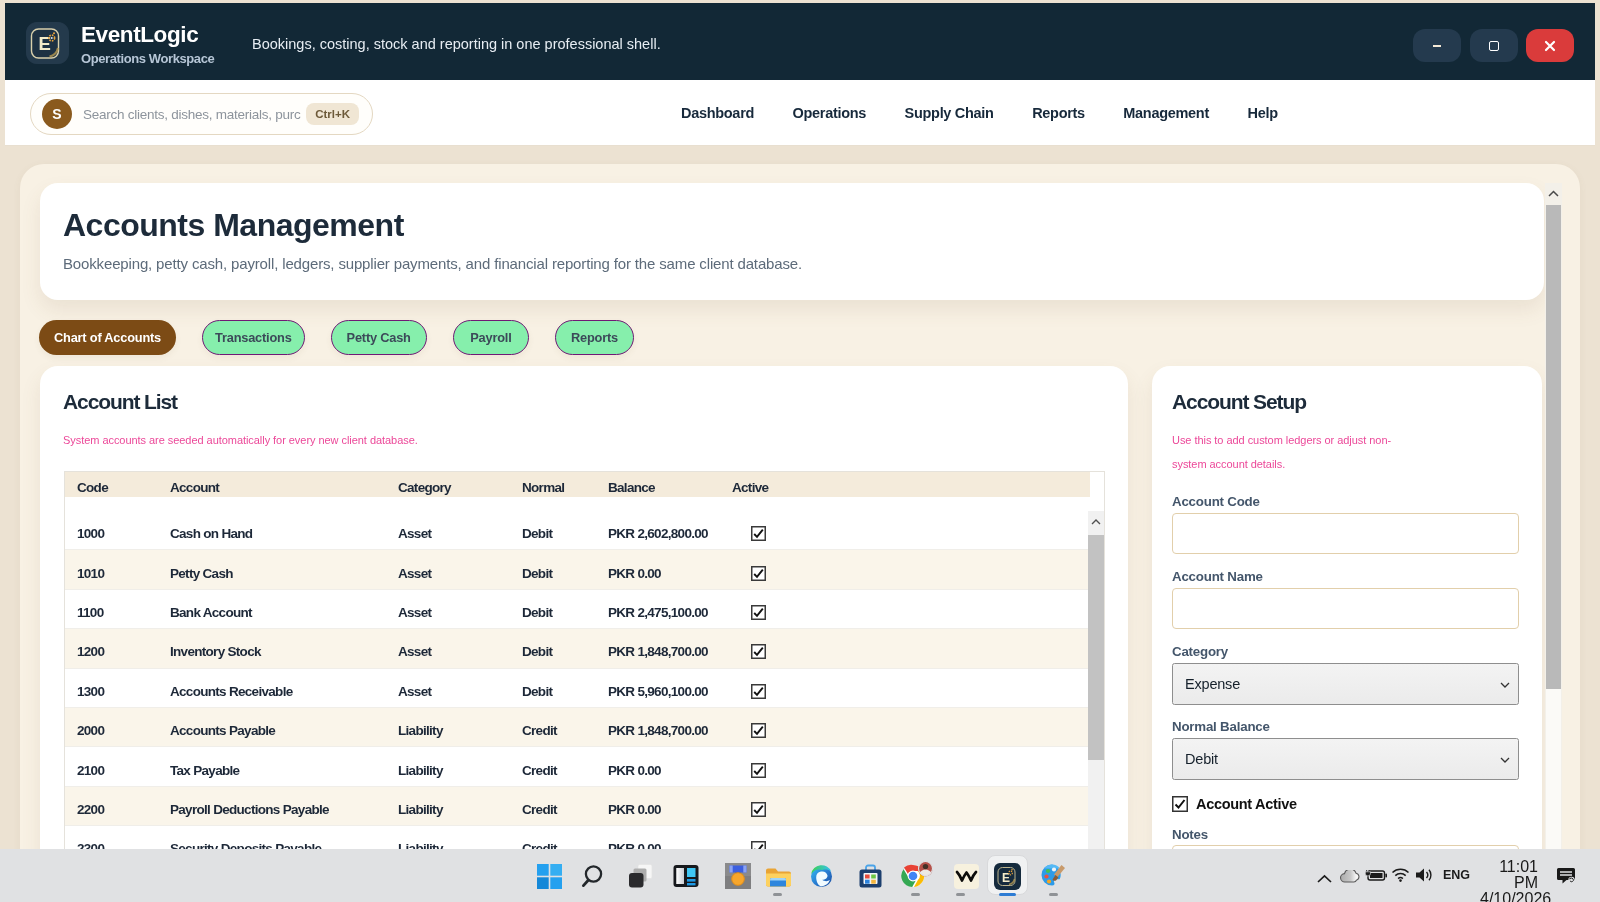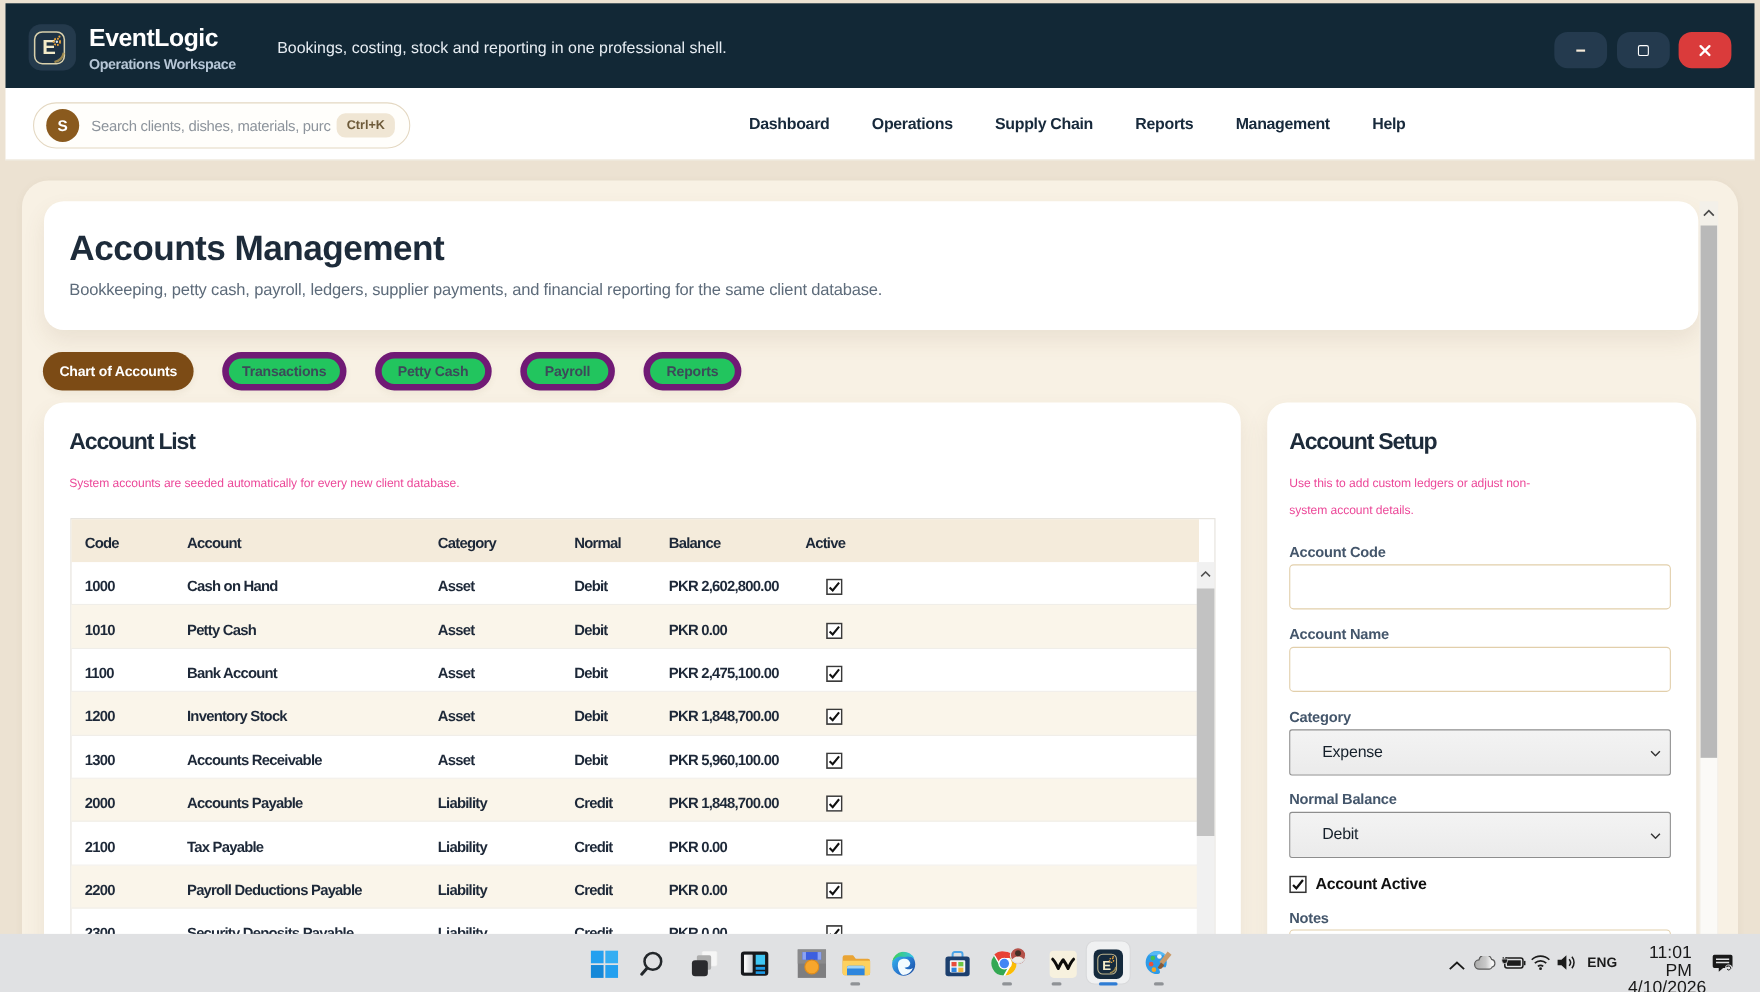--- a/index.html
+++ b/index.html
@@ -24,51 +24,51 @@
 #skbd{position:absolute;right:13px;top:9px;background:#f0e6d4;border-radius:8px;font-size:11.5px;font-weight:bold;color:#6d5a39;padding:5px 9px}
 #nav{position:absolute;left:676px;top:0;height:66px;display:flex;align-items:center;gap:38.5px;font-size:14.5px;letter-spacing:-0.3px;font-weight:bold;color:#17293b}
 
 
 #container{position:absolute;left:20px;top:164px;width:1560px;height:738px;background:#f8f1e4;border-radius:24px 24px 0 0;box-shadow:0 2px 8px rgba(120,95,60,.06)}
 .card{position:absolute;background:#fff;border-radius:18px;box-shadow:0 10px 20px rgba(115,90,55,.10)}
 #hcard{left:20px;top:19px;width:1504px;height:117px}
 #hcard h1{position:absolute;left:23px;top:24px;font-size:32px;letter-spacing:-0.5px;font-weight:bold;color:#1d2b3a}
 #hcard p{position:absolute;left:23px;top:72px;font-size:15px;letter-spacing:-0.15px;color:#5d6b7a}
 #tabs{position:absolute;left:19px;top:156px;display:flex;gap:26px}
-.tab{height:35px;border-radius:17.5px;display:flex;align-items:center;justify-content:center;font-size:12.8px;letter-spacing:-0.2px;font-weight:bold;color:#3c4a59;background:#22c55e;border:6px solid #701a75;padding:0 14px;box-shadow:0 3px 6px rgba(120,95,60,.07)}
+.tab{height:35px;border-radius:17.5px;display:flex;align-items:center;justify-content:center;font-size:12.8px;letter-spacing:-0.2px;font-weight:bold;color:#3c4a59;background:#86efac;border:1px solid #701a75;padding:0 14px;box-shadow:0 3px 6px rgba(120,95,60,.07)}
 .tab.active{background:#7c4b15;color:#fff;border:none;padding:0 15px}
 .tab:nth-child(2){padding:0 12px}
 .tab:nth-child(3){padding:0 15px}
 .tab:nth-child(4){padding:0 16.5px}
 .tab:nth-child(5){padding:0 15px}
 
 
 #lcard{left:20px;top:202px;width:1088px;height:560px}
 #lcard h2,#scard h2{position:absolute;left:23px;top:24px;font-size:21px;letter-spacing:-1.1px;font-weight:bold;color:#1d2b3a}
 #lcard .sub,#scard .sub{position:absolute;left:23px;top:62px;font-size:11px;letter-spacing:-0.05px;color:#ec4899;line-height:24px}
 #tablewrap{position:absolute;left:24px;top:105px;width:1041px;height:455px;border:1px solid #e5e2db;background:#fff}
-#thead{position:absolute;left:0;top:0;width:1025px;height:39px;background:#f4ebdb}
+#thead{position:absolute;left:0;top:0;width:1025px;height:25px;background:#f4ebdb}
 #thead span,.tr span{position:absolute;font-size:13.5px;letter-spacing:-0.7px;font-weight:bold;color:#1d2838;top:calc(50% + 2px);transform:translateY(-50%);white-space:nowrap}
 .tr{position:absolute;left:0;width:1025px;height:39.4px;border-bottom:1px solid #f0eee9}
 .tr.alt{background:#faf5ea}
 .tr span{font-weight:bold;top:calc(50% + 3px)}
 .col1{left:12px}.col2{left:105px}.col3{left:333px}.col4{left:457px}.col5{left:543px}.col6{left:667px}
 .cbx{position:absolute;left:686px;top:calc(50% + 3px);transform:translateY(-50%);width:14px;height:14px}
 
 #tsb{position:absolute;right:0;top:39px;width:16px;height:415px;background:#f1f1f1}
 #tsb .btn{height:21px;display:flex;align-items:center;justify-content:center}
 #tsb .thumb{position:absolute;left:0;top:24px;width:16px;height:225px;background:#c2c2c2}
 
 
 #scard{left:1132px;top:202px;width:390px;height:560px}
 #scard h2{left:20px}
 #scard .sub{left:20px}
 .flabel{position:absolute;left:20px;font-size:13.3px;letter-spacing:-0.2px;font-weight:bold;color:#44566b}
 .finput{position:absolute;left:20px;width:347px;height:41px;background:#fff;border:1px solid #e2cfab;border-radius:4px}
-.fselect{position:absolute;left:20px;width:347px;height:42px;background:linear-gradient(#f3f3f3,#ebebeb);border:1px solid #8e8e8e;border-radius:2.5px;display:flex;align-items:center;padding-left:29px;font-size:14.5px;letter-spacing:-0.2px;color:#15202b}
+.fselect{position:absolute;left:20px;width:347px;height:42px;background:linear-gradient(#f3f3f3,#ebebeb);border:1px solid #8e8e8e;border-radius:2.5px;display:flex;align-items:center;padding-left:12px;font-size:14.5px;letter-spacing:-0.2px;color:#15202b}
 .fselect svg{position:absolute;right:8px;top:18px}
 
 
 #appsb{position:absolute;left:1525px;top:19px;width:17px;height:719px;background:#f3f0e9}
 #appsb .thumb{position:absolute;left:1px;top:22px;width:15px;height:484px;background:#b9b9b9}
 #appsb .trackb{position:absolute;left:1px;top:506px;width:15px;height:213px;background:#fbfaf7}
 
 
 #taskbar{position:absolute;left:0;top:849px;width:1600px;height:53px;background:#e0e1e3;z-index:50}
 .tbi{position:absolute;top:9px;width:36px;height:36px;display:flex;align-items:center;justify-content:center}

